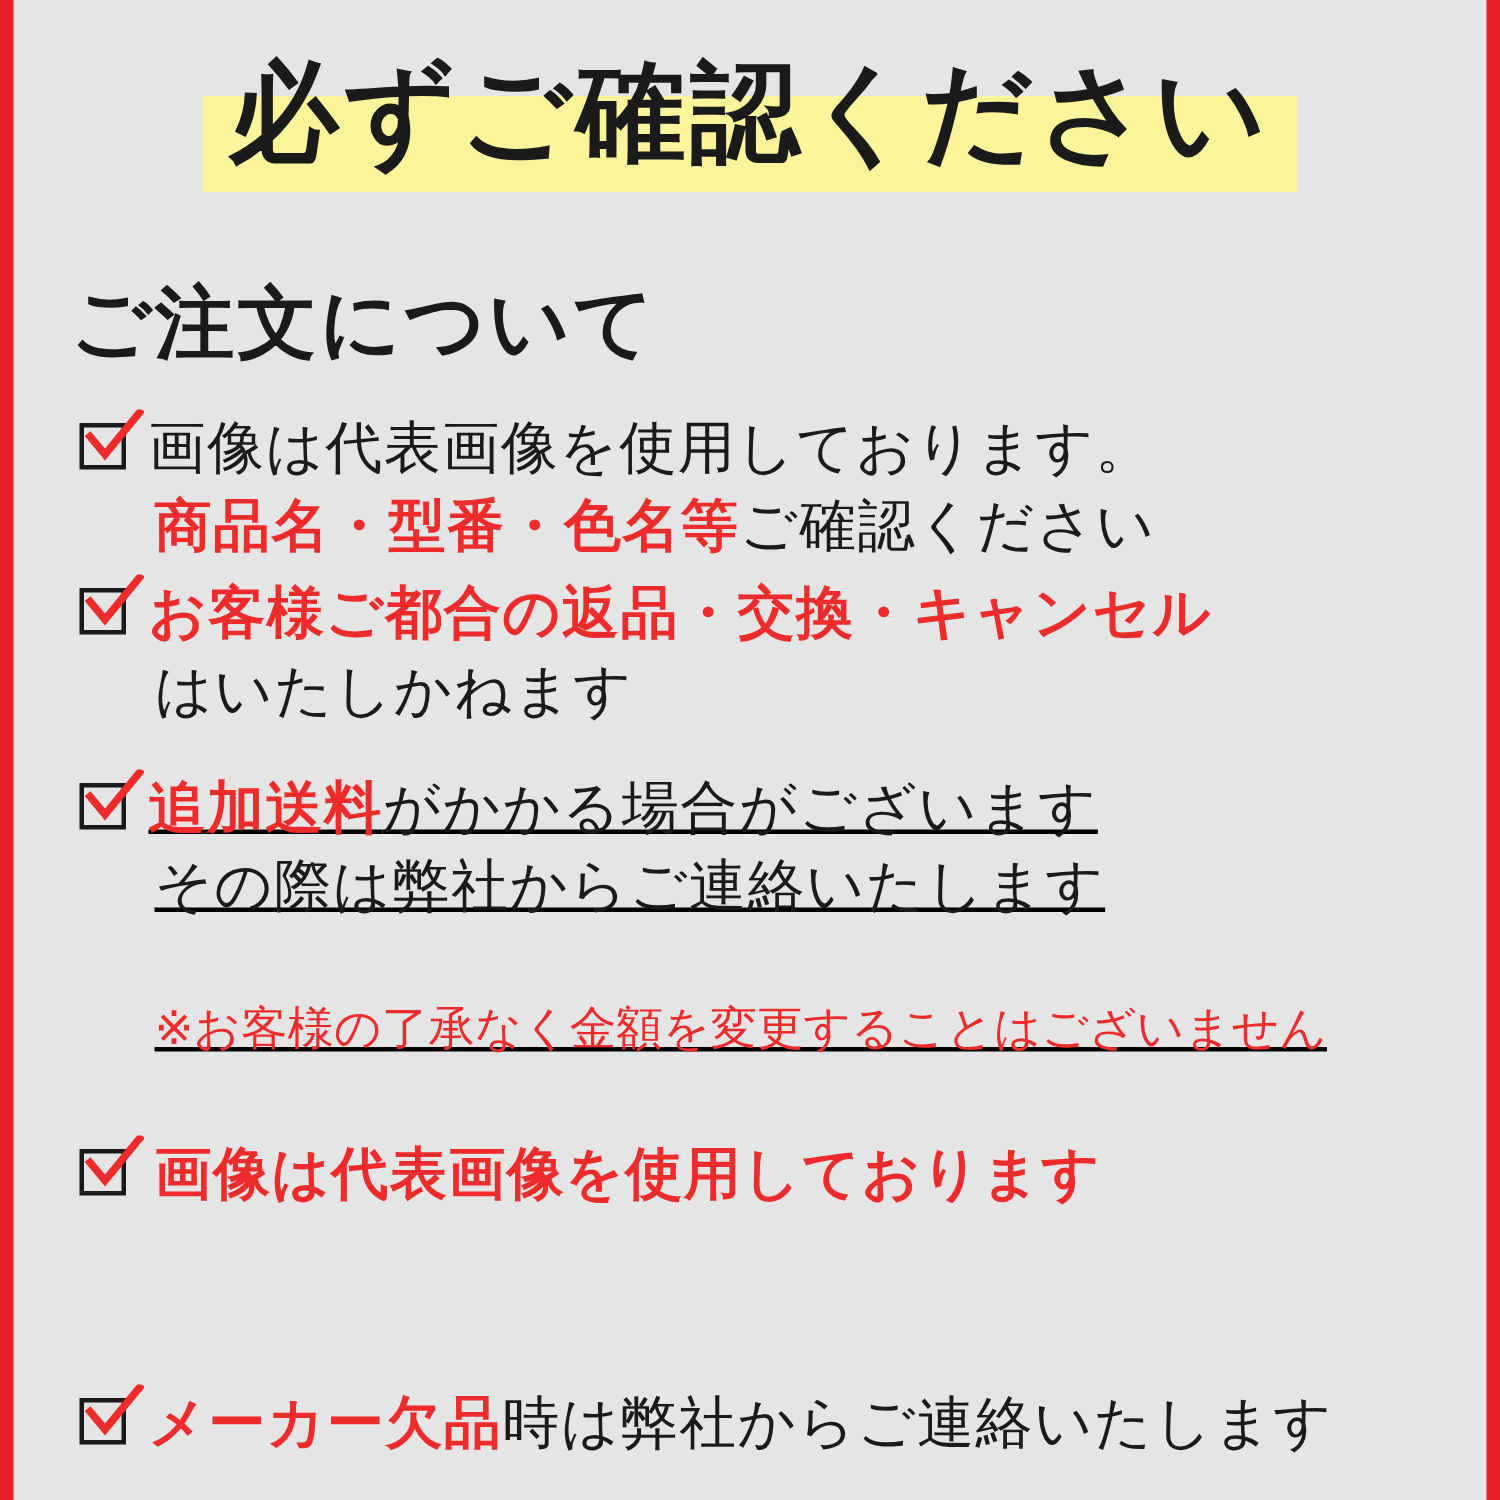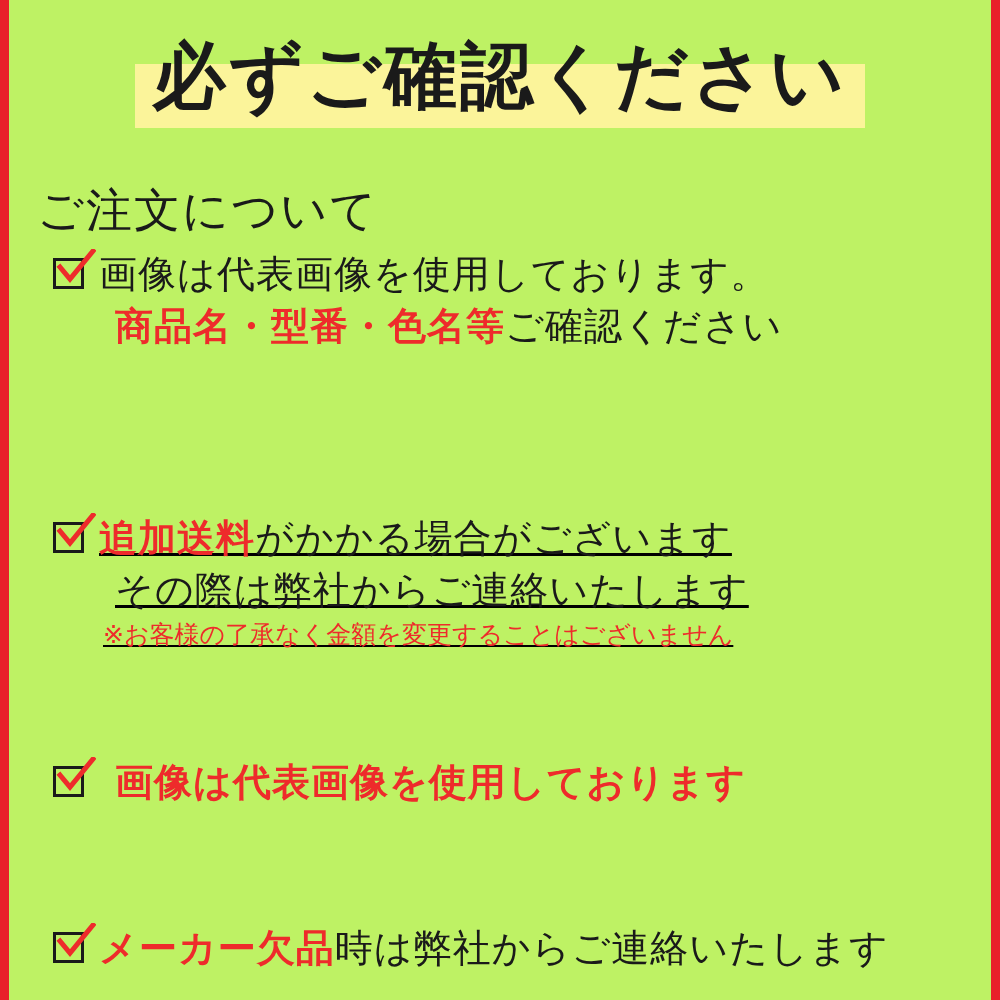--- a/index.html
+++ b/index.html
@@ -13,21 +13,21 @@
     font-family: "DejaVu Sans", "Liberation Sans", sans-serif;
     overflow: hidden;
   }
   .page {
     position: relative;
     width: 1000px;
     height: 1000px;
     box-sizing: border-box;
     border-left: 9px solid #e8202a;
     border-right: 9px solid #e8202a;
-    background: #bef264;
+    background: #e5e5e5;
   }
   .inner {
     position: absolute;
     left: 0;
     top: 0;
     width: 982px;
     height: 1000px;
   }
 
   
@@ -59,23 +59,23 @@
     line-height: 1.25;
     font-weight: bold;
     letter-spacing: 3px;
     color: #1a1a1a;
     white-space: nowrap;
   }
 
   
   .section-heading {
     position: absolute;
-    left: 28px;
-    font-size: 46px;
-    font-weight: normal;
+    left: 38px;
+    font-size: 53px;
+    font-weight: bold;
     letter-spacing: 2px;
     color: #1a1a1a;
     white-space: nowrap;
   }
   #heading-order { top: 180px; }
   #heading-delivery { top: 680px; }
 
   
   .check-item {
     position: absolute;
@@ -115,40 +115,40 @@
   }
   .line {
     font-size: 38px;
     line-height: 1.38;
     letter-spacing: 1px;
     color: #1a1a1a;
     white-space: nowrap;
   }
   .line.indent {
     padding-left: 4px;
-    margin-left: 12px;
   }
   .line .red {
     color: #ee2b2b;
     font-weight: bold;
   }
   .line.all-red {
     color: #ee2b2b;
     font-weight: bold;
   }
   .note {
-    font-size: 25px;
+    font-size: 31px;
     line-height: 1.4;
     letter-spacing: 0px;
     color: #ee2b2b;
     padding-left: 4px;
     white-space: nowrap;
-  }
-
-  #item-image { top: 248px; }
+    margin-top: 48px;
+  }
+
+  #item-image { top: 272px; }
   #item-return { top: 382px; }
   #item-shipping { top: 512px; text-decoration: underline; }
   #item-stock { top: 756px; }
   #item-outofstock { top: 886px; margin-top: 36px; }
 </style>
 </head>
 <body>
 
 <div class="page">
   <div class="inner">
@@ -170,20 +170,34 @@
             <path d="M4 18 L14 30 L37 2" fill="none" stroke="#ee2b2b" stroke-width="5" stroke-linecap="square"></path>
           </svg>
         </span>
         <span class="lines">
           <div class="line">画像は代表画像を使用しております。</div>
           <div class="line indent"><span class="red">商品名・型番・色名等</span><span>ご確認ください</span></div>
         </span>
       </div>
     </div>
 
+    <div class="check-item" id="item-return">
+      <div class="check-row">
+        <span class="checkbox">
+          <span class="box"></span>
+          <svg class="tick" viewBox="0 0 40 40" aria-hidden="true">
+            <path d="M4 18 L14 30 L37 2" fill="none" stroke="#ee2b2b" stroke-width="5" stroke-linecap="square"></path>
+          </svg>
+        </span>
+        <span class="lines">
+          <div class="line all-red">お客様ご都合の返品・交換・キャンセル</div>
+          <div class="line indent">はいたしかねます</div>
+        </span>
+      </div>
+    </div>
 
     <div class="check-item" id="item-shipping">
       <div class="check-row">
         <span class="checkbox">
           <span class="box"></span>
           <svg class="tick" viewBox="0 0 40 40" aria-hidden="true">
             <path d="M4 18 L14 30 L37 2" fill="none" stroke="#ee2b2b" stroke-width="5" stroke-linecap="square"></path>
           </svg>
         </span>
         <span class="lines">

